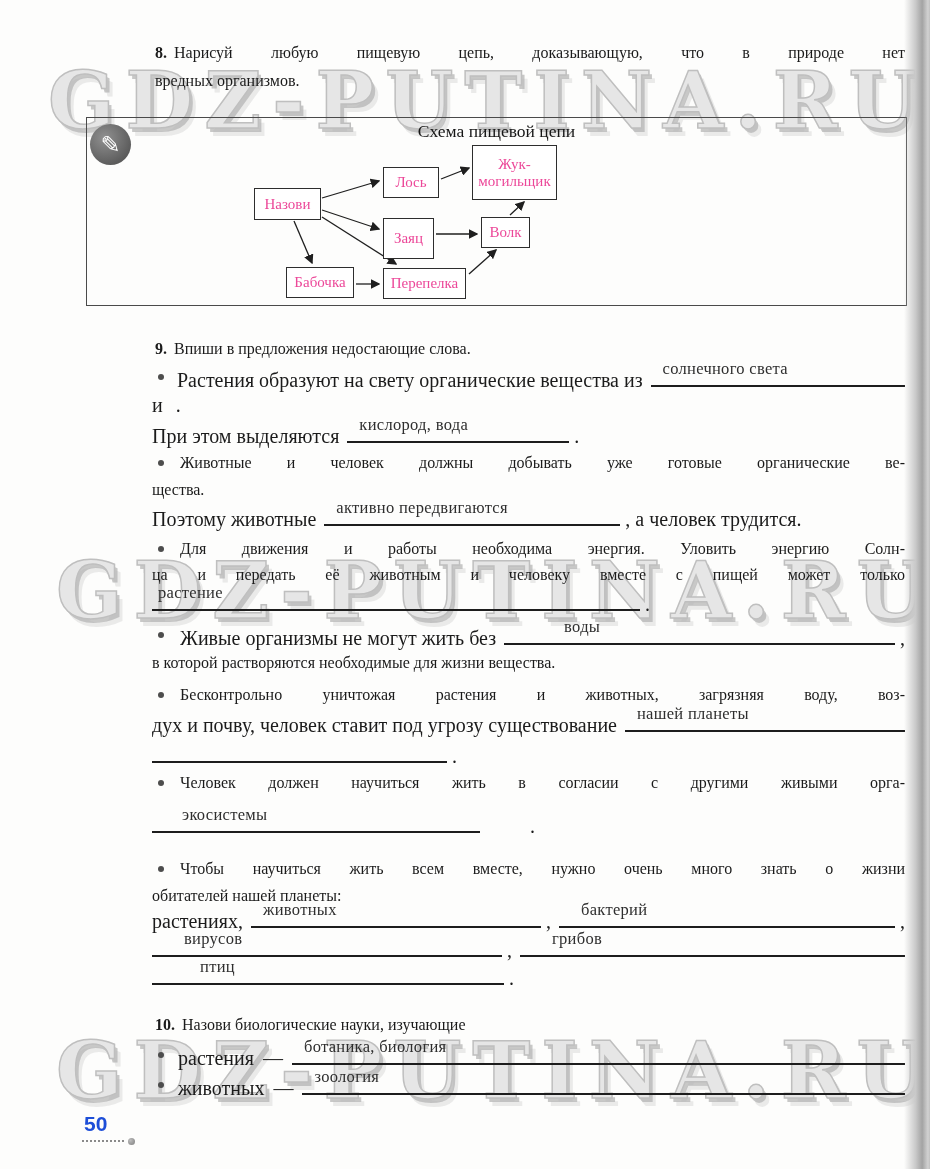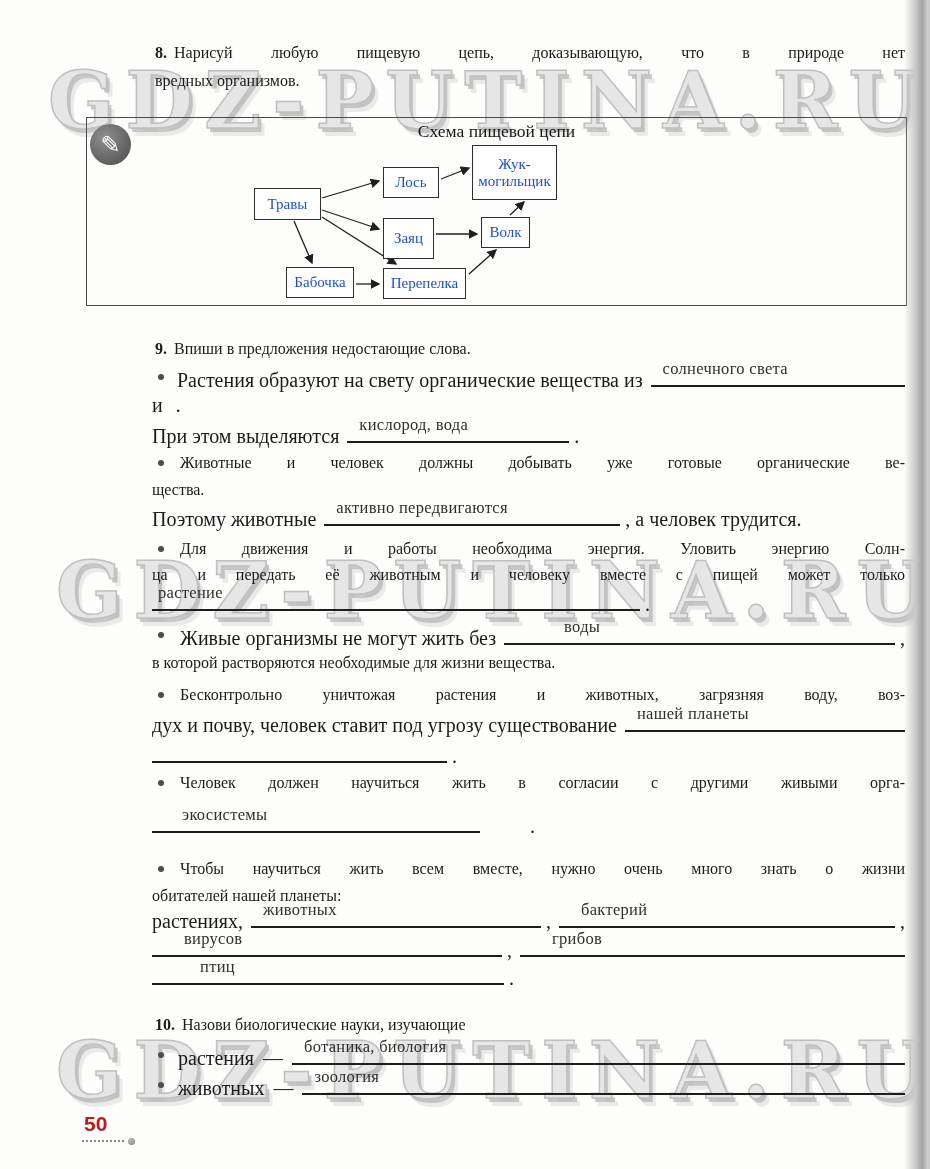--- a/index.html
+++ b/index.html
@@ -55,27 +55,27 @@
   }
   .pencil{
     position:absolute;left:3px;top:6px;width:41px;height:41px;border-radius:50%;
     background:radial-gradient(circle at 36% 34%, #909090, #5a5a5a 75%);
     display:flex;align-items:center;justify-content:center;
     color:#ffffff;font-size:24px;transform:rotate(0deg);
   }
   .node{
     position:absolute;border:1px solid #2d2d2d;background:#fff;box-sizing:border-box;
     display:flex;align-items:center;justify-content:center;text-align:center;
-    font-size:15px;line-height:1.1;padding:1px 2px;color:#1d4ed8;
+    font-size:15px;line-height:1.1;padding:1px 2px;color:#ec4899;
   }
   #arrows{position:absolute;inset:0;width:100%;height:100%;}
   
   #pagenum{
     position:absolute;left:84px;top:1112px;
-    font-family:"Liberation Sans",sans-serif;font-weight:bold;font-size:21px;color:#b91c1c;
+    font-family:"Liberation Sans",sans-serif;font-weight:bold;font-size:21px;color:#1d4ed8;
   }
   #pagenum-rule{position:absolute;left:82px;top:1140px;width:42px;border-top:2px dotted #8a8a8a;}
   #pagenum-dot{position:absolute;left:128px;top:1138px;width:7px;height:7px;border-radius:50%;
     background:radial-gradient(circle at 35% 35%, #bdbdbd, #7d7d7d);}
   
   #edge{
     position:absolute;right:0;top:0;width:26px;height:100%;z-index:3;pointer-events:none;
     background:linear-gradient(to right, rgba(255,255,255,0), #c9c9c9 45%, #a3a3a3 70%, #d2d2d2 92%, #c0c0c0);
   }
 </style>
@@ -105,21 +105,21 @@
       <line x1="235" y1="92" x2="292" y2="111" stroke="#1f1f1f" stroke-width="1.3" marker-end="url(#ah)"></line>
       <line x1="207" y1="103" x2="225" y2="145" stroke="#1f1f1f" stroke-width="1.3" marker-end="url(#ah)"></line>
       <line x1="235" y1="99" x2="309" y2="146" stroke="#1f1f1f" stroke-width="1.3" marker-end="url(#ah)"></line>
       <line x1="354" y1="61" x2="382" y2="50" stroke="#1f1f1f" stroke-width="1.3" marker-end="url(#ah)"></line>
       <line x1="349" y1="116" x2="390" y2="116" stroke="#1f1f1f" stroke-width="1.3" marker-end="url(#ah)"></line>
       <line x1="269" y1="166" x2="292" y2="166" stroke="#1f1f1f" stroke-width="1.3" marker-end="url(#ah)"></line>
       <line x1="382" y1="156" x2="409" y2="132" stroke="#1f1f1f" stroke-width="1.3" marker-end="url(#ah)"></line>
       <line x1="423" y1="97" x2="437" y2="84" stroke="#1f1f1f" stroke-width="1.3" marker-end="url(#ah)"></line>
     </svg>
 
-    <div class="node" style="left:167px;top:70px;width:67px;height:32px;">Травы</div>
+    <div class="node" style="left:167px;top:70px;width:67px;height:32px;">Назови</div>
     <div class="node" style="left:296px;top:49px;width:56px;height:31px;">Лось</div>
     <div class="node" style="left:385px;top:27px;width:85px;height:55px;white-space:normal;">Жук-могильщик</div>
     <div class="node" style="left:296px;top:100px;width:51px;height:41px;">Заяц</div>
     <div class="node" style="left:394px;top:99px;width:49px;height:31px;text-align:right;">Волк</div>
     <div class="node" style="left:199px;top:149px;width:68px;height:31px;">Бабочка</div>
     <div class="node" style="left:296px;top:150px;width:83px;height:31px;">Перепелка</div>
   </div>
 
   <div class="pline" style="left:155px;top:336px;"><b class="qnum">9.</b><span>Впиши в предложения недостающие слова.</span></div>
 

